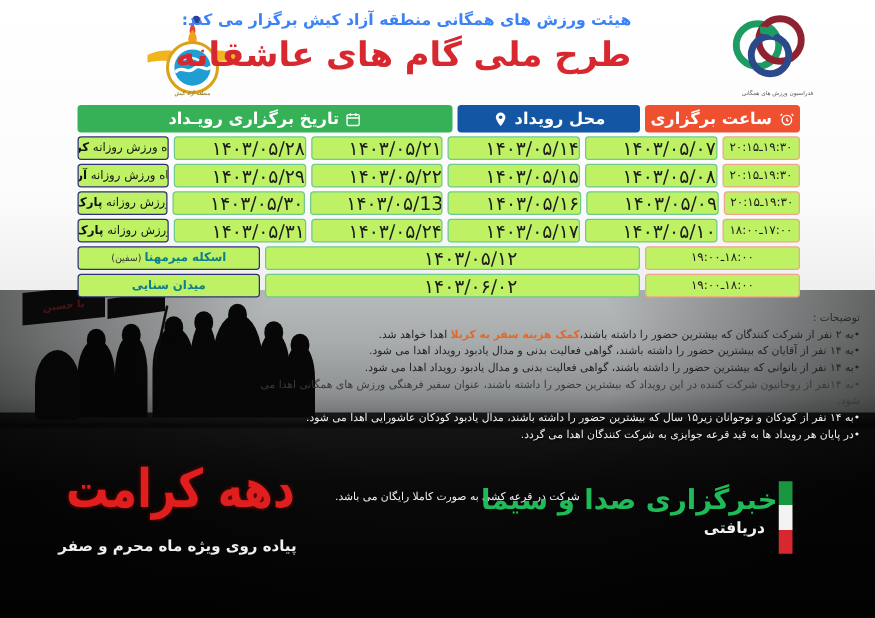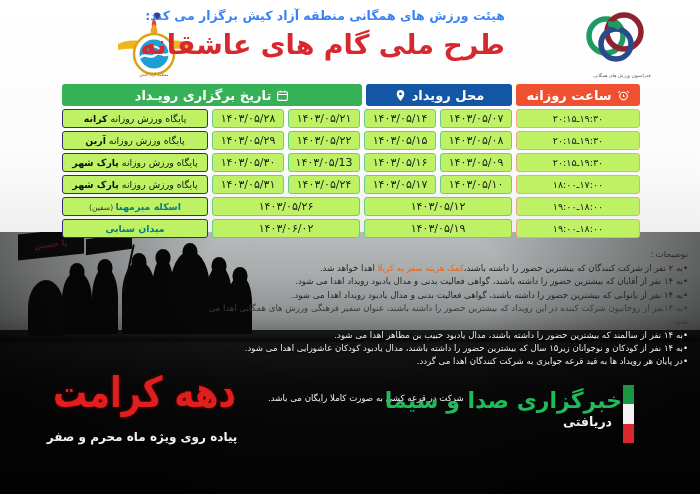--- a/index.html
+++ b/index.html
@@ -84,35 +84,35 @@
   }
   .c-venue{
     width:146px;border:1.4px solid #2f2f7a;color:#111;font-size:9.4px;
     justify-content:center;
   }
   .c-venue b{color:#111;font-weight:bold;}
   .c-venue .sub{font-size:7.6px;color:#333;font-weight:normal;}
   .c-venue.teal{color:#0b7d8c;}
   .c-venue.teal b{color:#0b7d8c;}
   .dates{flex:1;display:flex;flex-direction:row;gap:4px;}
-  .c-date{flex:1;border:1.3px solid #6dc98c;font-size:11px;color:#1c1c1c;letter-spacing:.2px;}
+  .c-date{flex:1;border:1.3px solid #6dc98c;font-size:15px;color:#1c1c1c;letter-spacing:.2px;padding-left:29px;}
   .c-time{width:124px;border:1.3px solid #f0a48c;font-size:9.6px;color:#1c1c1c;letter-spacing:.2px;}
 
   
   .notes{
     position:absolute;right:12px;top:248px;width:480px;
     text-align:right;color:#efefef;font-size:8.6px;line-height:1.55;
     text-shadow:0 1px 2px rgba(0,0,0,.9);
     margin-left:20px;
   }
   .notes .lbl{color:#2a2a2a;text-shadow:none;font-size:8.4px;margin-bottom:1px;}
   .notes .ln{margin:0;}
   .notes .dark{color:#222;text-shadow:none;}
   .notes .mid{color:#3a3a3a;text-shadow:none;}
-  .hl{color:#e8661e;font-weight:normal;}
+  .hl{color:#e8661e;font-weight:bold;}
 
   
   .broadcast{
     position:absolute;right:12px;top:392px;width:420px;text-align:left;
     color:#f2f2f2;font-size:8.6px;line-height:1.6;
   }
   .bc-big{
     position:absolute;right:78px;top:388px;
     font-size:22px;font-weight:bold;color:#22c55e;letter-spacing:.5px;
     opacity:.95;white-space:nowrap;
@@ -234,21 +234,21 @@
 
     <div class="thead">
       <div class="th th-time">
         <span class="ic">
           <svg width="13" height="13" viewBox="0 0 24 24" fill="none" stroke="#fff" stroke-width="2">
             <circle cx="12" cy="13" r="7"></circle>
               <path d="M12 10v3.5l2 1.5"></path>
             <path d="M5 4 2.5 6.5M19 4l2.5 2.5"></path>
           </svg>
         </span>
-        <span>ساعت روزانه</span>
+        <span>ساعت برگزاری</span>
       </div>
       <div class="th th-venue">
         <span>محل رویداد</span>
         <span class="ic">
           <svg width="13" height="13" viewBox="0 0 24 24" fill="#fff">
             <path d="M12 2a7 7 0 0 0-7 7c0 5 7 13 7 13s7-8 7-13a7 7 0 0 0-7-7z"></path>
             <circle cx="12" cy="9" r="2.6" fill="#1356a4"></circle>
           </svg>
         </span>
       </div>
@@ -309,47 +309,44 @@
             <div class="cell c-date">۱۴۰۳/۰۵/۳۱</div>
           </div>
           <div class="cell c-venue">
             <span><span>پایگاه ورزش روزانه </span><b>پارک شهر</b></span>
           </div>
         </div>
         <div class="row">
           <div class="cell c-time">۱۸:۰۰ـ۱۹:۰۰</div>
           <div class="dates">
             <div class="cell c-date">۱۴۰۳/۰۵/۱۲</div>
-            <div class="cell c-date">۱۴۰۳/۰۵/۲۶</div>
           </div>
           <div class="cell c-venue teal">
             <span><b>اسکله میرمهنا</b><span class="sub"> (سفین)</span></span>
           </div>
         </div>
         <div class="row">
           <div class="cell c-time">۱۸:۰۰ـ۱۹:۰۰</div>
           <div class="dates">
-            <div class="cell c-date">۱۴۰۳/۰۵/۱۹</div>
             <div class="cell c-date">۱۴۰۳/۰۶/۰۲</div>
           </div>
           <div class="cell c-venue teal">
             <span><b>میدان سنایی</b></span>
           </div>
         </div>
       </div>
   </div>
 
   <div class="notes">
     <div class="lbl">توضیحات :</div>
     <div id="notes-list">
         <div class="ln dark"><span>•به ۲ نفر از شرکت کنندگان که بیشترین حضور را داشته باشند،</span><span class="hl">کمک هزینه سفر به کربلا</span><span> اهدا خواهد شد.</span></div>
         <div class="ln dark"><span>•به ۱۴ نفر از آقایان که بیشترین حضور را داشته باشند، گواهی فعالیت بدنی و مدال یادبود رویداد اهدا می شود.</span></div>
         <div class="ln dark"><span>•به ۱۴ نفر از بانوانی که بیشترین حضور را داشته باشند، گواهی فعالیت بدنی و مدال یادبود رویداد اهدا می شود.</span></div>
         <div class="ln mid"><span>•به ۱۴نفر از روحانیون شرکت کننده در این رویداد که بیشترین حضور را داشته باشند، عنوان سفیر فرهنگی ورزش های همگانی اهدا می شود.</span></div>
-        <div class="ln"><span>•به ۱۴ نفر از سالمند که بیشترین حضور را داشته باشند، مدال یادبود حبیب بن مظاهر اهدا می شود.</span></div>
         <div class="ln"><span>•به ۱۴ نفر از کودکان و نوجوانان زیر۱۵ سال که بیشترین حضور را داشته باشند، مدال یادبود کودکان عاشورایی اهدا می شود.</span></div>
         <div class="ln"><span>•در پایان هر رویداد ها به قید قرعه  جوایزی به شرکت کنندگان  اهدا می گردد.</span></div>
       </div>
   </div>
 
   <div class="broadcast">شرکت در قرعه کشی به صورت کاملا رایگان می باشد.</div>
   <div class="bc-big">خبرگزاری صدا و سیما</div>
   <div class="bc-recv">دریافتی</div>
   <div class="iranflag">
     <i class="if-g"></i>

